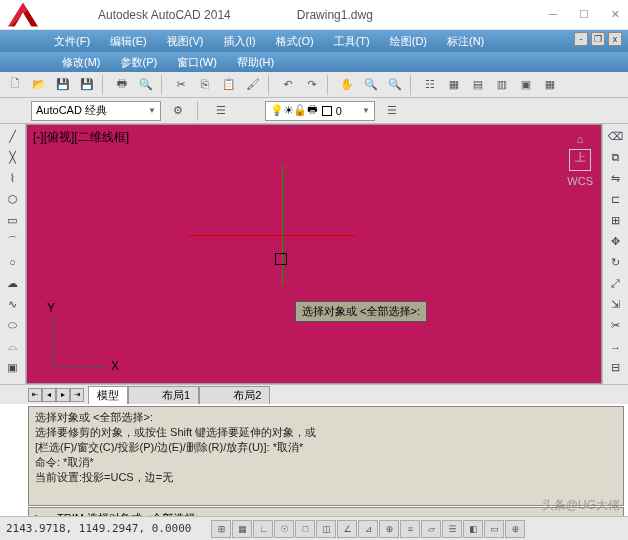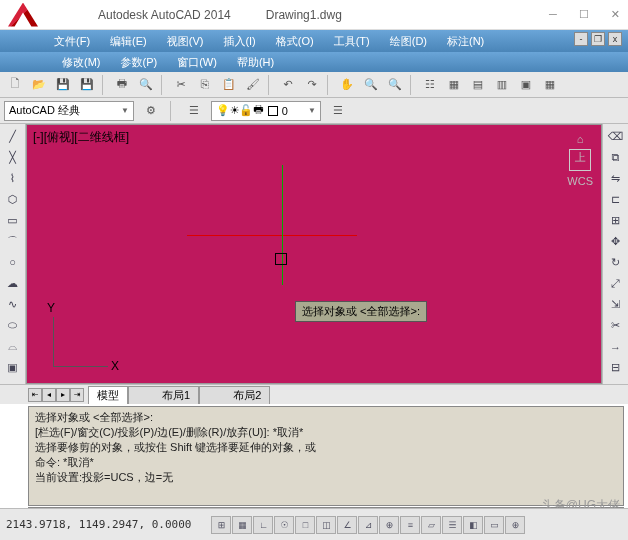--- a/index.html
+++ b/index.html
@@ -1,32 +1,32 @@
 <!DOCTYPE html>
 <html><head>
 <meta charset="utf-8">
 <style>
 * { margin:0; padding:0; box-sizing:border-box; font-family:"Microsoft YaHei",Arial,sans-serif; font-size:11px; }
 body { width:628px; height:540px; background:#fff; overflow:hidden; position:relative; }
 .titlebar { height:30px; background:#fff; border-bottom:1px solid #ddd; display:flex; align-items:center; padding:0 8px; }
 .logo { width:30px; height:24px; background:linear-gradient(135deg,#d6213a 50%,#a00 50%); margin-right:60px; clip-path:polygon(0 100%,50% 0,100% 100%,78% 100%,50% 42%,22% 100%); }
 .titlebar .app { font-size:12px; color:#555; margin-right:35px; }
-.titlebar .file { font-size:12px; color:#555; }
+.titlebar .file { font-size:12px; color:#555;margin-left:31px; }
 .winctrl { margin-left:auto; display:flex; gap:22px; color:#888; font-size:14px; }
 .menubar { background:linear-gradient(#6aa5d8,#4a85b8); height:22px; display:flex; align-items:center; padding-left:44px; color:#fff; position:relative; }
 .menubar .item { padding:0 10px; cursor:pointer; }
 .menubar .wctrl { position:absolute; right:6px; top:2px; display:flex; gap:3px; }
 .menubar .wctrl span { width:14px; height:14px; background:#ddd; border:1px solid #888; font-size:9px; text-align:center; line-height:12px; color:#333; }
 .menubar2 { background:linear-gradient(#6aa5d8,#4a85b8); height:20px; display:flex; align-items:center; padding-left:52px; color:#fff; }
 .menubar2 .item { padding:0 10px; cursor:pointer; }
 .toolbar { height:26px; background:#e8e8e8; border-bottom:1px solid #bbb; display:flex; align-items:center; padding:0 4px; gap:2px; }
 .tbtn { width:22px; height:22px; border:1px solid transparent; display:flex; align-items:center; justify-content:center; color:#555; cursor:pointer; }
 .tsep { width:5px; height:20px; border-left:1px solid #bbb; margin:0 2px; }
 .stylebar { height:26px; background:#e8e8e8; border-bottom:1px solid #bbb; display:flex; align-items:center; padding:0 4px; gap:6px; }
-.combo { height:20px; background:#fff; border:1px solid #999; display:flex; align-items:center; padding:0 4px; font-size:11px; }
+.combo { height:20px; background:#fff; border:1px solid #999; display:flex; align-items:center; padding:0 4px; font-size:11px;margin-left:27px; }
 .combo .dd { margin-left:auto; font-size:8px; color:#666; }
 .main { display:flex; height:260px; }
 .ltools { width:26px; background:#e8e8e8; border-right:1px solid #bbb; display:flex; flex-direction:column; align-items:center; padding-top:2px; gap:1px; }
 .ltools .tl { width:22px; height:20px; display:flex; align-items:center; justify-content:center; cursor:pointer; color:#445; }
 .canvas { flex:1; background:#be185d; position:relative; border:1px solid #999; }
 .vplabel { position:absolute; top:4px; left:6px; font-size:12px; color:#000; }
 .crossh { position:absolute; left:160px; top:80px; }
 .crossh .hline { position:absolute; width:170px; height:1px; background:#d00; top:30px; left:0; }
 .crossh .vline { position:absolute; width:1px; height:120px; background:#0a0; left:95px; top:-40px; }
 .crossh .box { position:absolute; width:12px; height:12px; border:1px solid #000; left:88px; top:48px; }
@@ -41,21 +41,21 @@
 .rtools { width:26px; background:#e8e8e8; border-left:1px solid #bbb; display:flex; flex-direction:column; align-items:center; padding-top:2px; gap:1px; }
 .rtools .tl { width:22px; height:20px; display:flex; align-items:center; justify-content:center; cursor:pointer; color:#445; }
 .tabbar { height:20px; background:#e8e8e8; border-top:1px solid #bbb; display:flex; align-items:center; padding-left:28px; }
 .tabbar .nav { display:flex; gap:0; margin-right:4px; }
 .tabbar .nav span { width:14px; height:14px; border:1px solid #999; background:#ddd; font-size:8px; text-align:center; line-height:12px; cursor:pointer; }
 .tabbar .tab { padding:1px 8px; background:#fff; border:1px solid #999; border-bottom:none; font-size:11px; cursor:pointer; }
 .tabbar .tab.inact { background:#ddd;padding-left:33px; }
 .cmdhist { height:100px; background:#ddd9cc; border:1px solid #888; margin:2px 4px 0 28px; padding:3px 6px; font-size:11px; line-height:15px; color:#222; overflow:hidden; font-family:SimSun,monospace; }
 .cmdline { height:22px; background:#ddd9cc; border:1px solid #888; margin:1px 4px 0 28px; display:flex; align-items:center; padding:0 6px; font-size:11px; font-family:SimSun,monospace; }
 .cmdline .ic { width:16px; height:16px; margin-right:6px; color:#777; }
-.status { position:absolute; bottom:0; left:0; right:0; height:32px; background:#e8e8e8; border-top:1px solid #bbb; display:flex; align-items:center; padding:0 6px; font-size:11px; }
+.status { position:absolute; bottom:0; left:0; right:0; height:24px; background:#e8e8e8; border-top:1px solid #bbb; display:flex; align-items:center; padding:0 6px; font-size:11px; }
 .status .coord { color:#333; font-family:monospace; }
 .status .sbtns { margin-left:20px; display:flex; gap:1px; }
 .status .sb { width:20px; height:18px; border:1px solid #aaa; background:#ddd; font-size:9px; display:flex; align-items:center; justify-content:center; cursor:pointer; color:#556; }
 .watermark { position:absolute; right:8px; bottom:26px; font-size:12px; color:#999; }
 </style>
 </head>
 <body>
 
 <div class="titlebar">
   <div class="logo"></div>
@@ -199,22 +199,22 @@
     <span>▸</span>
     <span>⇥</span>
   </div>
   <div class="tab">模型</div>
   <div class="tab inact">布局1</div>
   <div class="tab inact">布局2</div>
 </div>
 
 <div class="cmdhist">
   <div>选择对象或 &lt;全部选择&gt;:</div>
+  <div>选择要修剪的对象，或按住 Shift 键选择要延伸的对象，或</div>
   <div>[栏选(F)/窗交(C)/投影(P)/边(E)/删除(R)/放弃(U)]: *取消*</div>
-  <div>选择要修剪的对象，或按住 Shift 键选择要延伸的对象，或</div>
   <div>命令: *取消*</div>
   <div>当前设置:投影=UCS，边=无</div>
 </div>
 
 <div class="cmdline">
   <span class="ic">▸</span>
   <span>TRIM 选择对象或 &lt;全部选择&gt;:</span>
 </div>
 
 <div class="watermark">头条@UG大佬</div>

